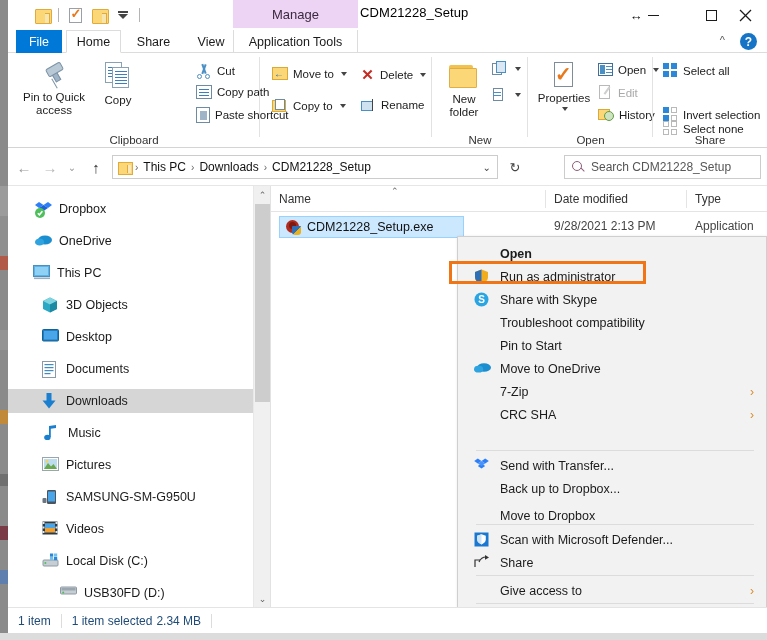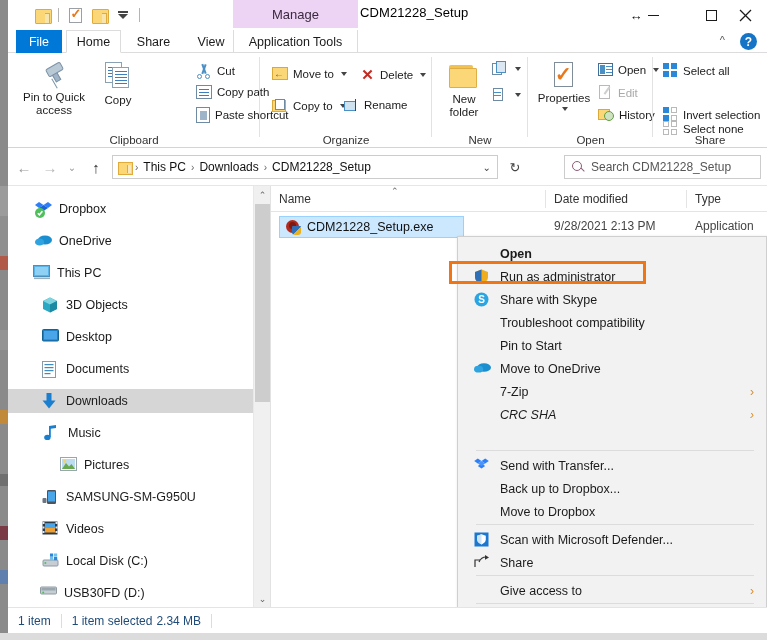--- a/index.html
+++ b/index.html
@@ -497,25 +497,24 @@
               <span class="f2"></span>
             </span>
           <span>Copy to</span>
           <span class="dropcaret"></span>
         </div>
         <div class="smallrow" style="left:100px;top:14px;">
           <span class="ic ic-del">✕</span>
           <span>Delete</span>
           <span class="dropcaret"></span>
         </div>
-        <div class="smallrow" style="left:83px;top:46px;">
+        <div class="smallrow" style="left:100px;top:46px;">
           <span class="ic ic-rename"></span>
           <span>Rename</span>
         </div>
-        <div class="glabel">Organize</div>
         <div class="gsep"></div>
       </div>
 
       <div class="rgroup" style="left:424px;width:96px;">
         <div class="bigbtn" style="left:8px;top:10px;width:48px;">
           <span class="ic ic-newfolder">
               <span class="tab"></span>
               <span class="bd2"></span>
             </span>
           <span style="margin-top:2px;">New</span>
@@ -714,21 +713,21 @@
           <span class="nav-ico">
             <svg width="13" height="16" viewBox="0 0 13 16">
               <rect x="5" y="1" width="1.8" height="11" fill="#1b7fd0"></rect>
               <path d="M5 1 L12 0 L12 3 L5 4 Z" fill="#1b7fd0"></path>
               <ellipse cx="3.4" cy="12.4" rx="3.2" ry="2.6" fill="#1b7fd0"></ellipse>
             </svg>
           </span>
           <span class="nlabel">Music</span>
         </div>
 
-        <div class="navitem" style="top:267px;padding-left:52px;">
+        <div class="navitem" style="top:267px;padding-left:34px;">
           <span class="nav-ico">
             <svg width="17" height="14" viewBox="0 0 17 14">
               <rect x="0.5" y="0.5" width="16" height="13" fill="#fff" stroke="#9aa6ae"></rect>
               <rect x="2" y="2" width="13" height="10" fill="#bcdcf0"></rect>
               <polygon points="2,12 6,6 9,9.5 11.5,7 15,12" fill="#6aa84f"></polygon>
               <circle cx="5" cy="4.4" r="1.4" fill="#f4d35e"></circle>
             </svg>
           </span>
           <span class="nlabel">Pictures</span>
         </div>
@@ -768,21 +767,21 @@
               <rect x="8" y="0.5" width="3.2" height="3.2" fill="#2b88d8"></rect>
               <rect x="12" y="0.5" width="3.2" height="3.2" fill="#6ec0f0"></rect>
               <rect x="8" y="4" width="3.2" height="3.2" fill="#6ec0f0"></rect>
               <rect x="12" y="4" width="3.2" height="3.2" fill="#2b88d8"></rect>
               <circle cx="3.4" cy="10" r="1" fill="#4fbf5c"></circle>
             </svg>
           </span>
           <span class="nlabel">Local Disk (C:)</span>
         </div>
 
-        <div class="navitem" style="top:395px;padding-left:32px;">
+        <div class="navitem" style="top:395px;padding-left:52px;">
           <span class="nav-ico">
             <svg width="17" height="11" viewBox="0 0 17 11">
               <rect x="0.5" y="2" width="16" height="7" rx="1" fill="#c6ced4" stroke="#8e9aa3"></rect>
               <rect x="1.5" y="3" width="14" height="2.5" fill="#9aa6ae"></rect>
               <circle cx="3.2" cy="7.4" r="1" fill="#4fbf5c"></circle>
             </svg>
           </span>
           <span class="nlabel">USB30FD (D:)</span>
         </div>
 
@@ -871,21 +870,21 @@
         </span>
         <span class="cm-label">Move to OneDrive</span>
       </div>
 
       <div class="cm-item" style="top:143px;">
         <span class="cm-ico"></span>
         <span class="cm-label">7-Zip</span>
         <span class="chev">›</span>
       </div>
 
-      <div class="cm-item" style="top:166px;font-style:italic;">
+      <div class="cm-item" style="top:166px;">
         <span class="cm-ico"></span>
         <span class="cm-label">CRC SHA</span>
         <span class="chev">›</span>
       </div>
 
 
       <div class="cm-sep" style="top:213px;"></div>
 
       <div class="cm-item" style="top:217px;">
         <span class="cm-ico">
@@ -897,21 +896,21 @@
           </svg>
         </span>
         <span class="cm-label">Send with Transfer...</span>
       </div>
 
       <div class="cm-item" style="top:240px;">
         <span class="cm-ico"></span>
         <span class="cm-label">Back up to Dropbox...</span>
       </div>
 
-      <div class="cm-item" style="top:263px;">
+      <div class="cm-item" style="top:263px;align-items:flex-end;">
         <span class="cm-ico"></span>
         <span class="cm-label">Move to Dropbox</span>
       </div>
 
       <div class="cm-sep" style="top:287px;"></div>
 
       <div class="cm-item" style="top:291px;">
         <span class="cm-ico">
           <svg width="15" height="15" viewBox="0 0 15 15">
             <rect x="0.5" y="0.5" width="14" height="14" fill="#1b78d0"></rect>

